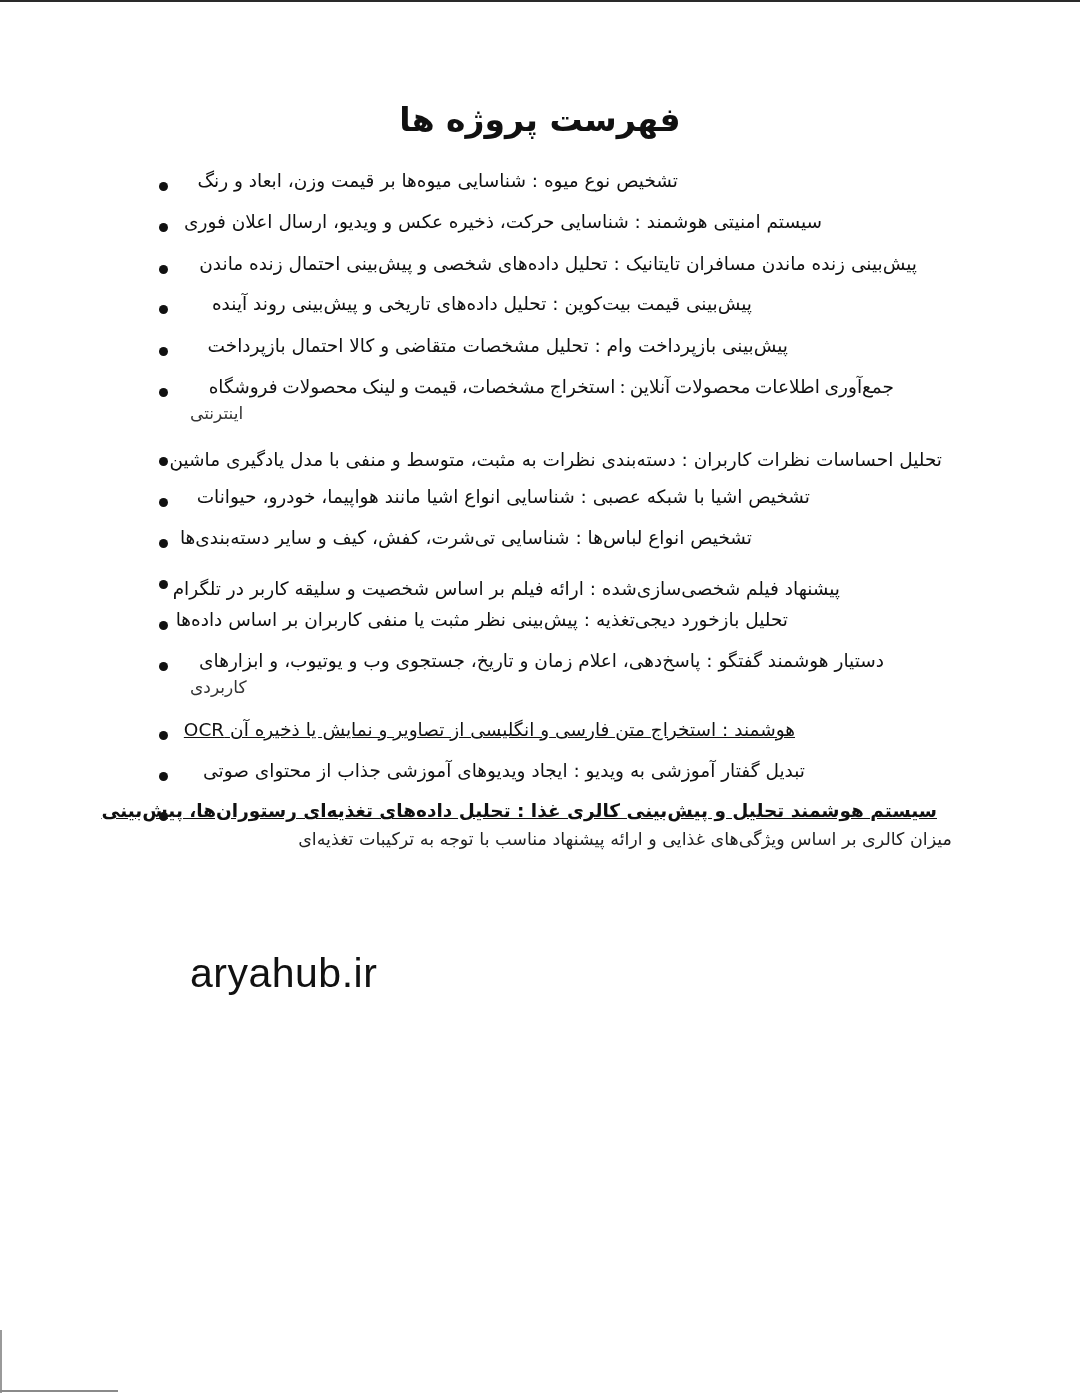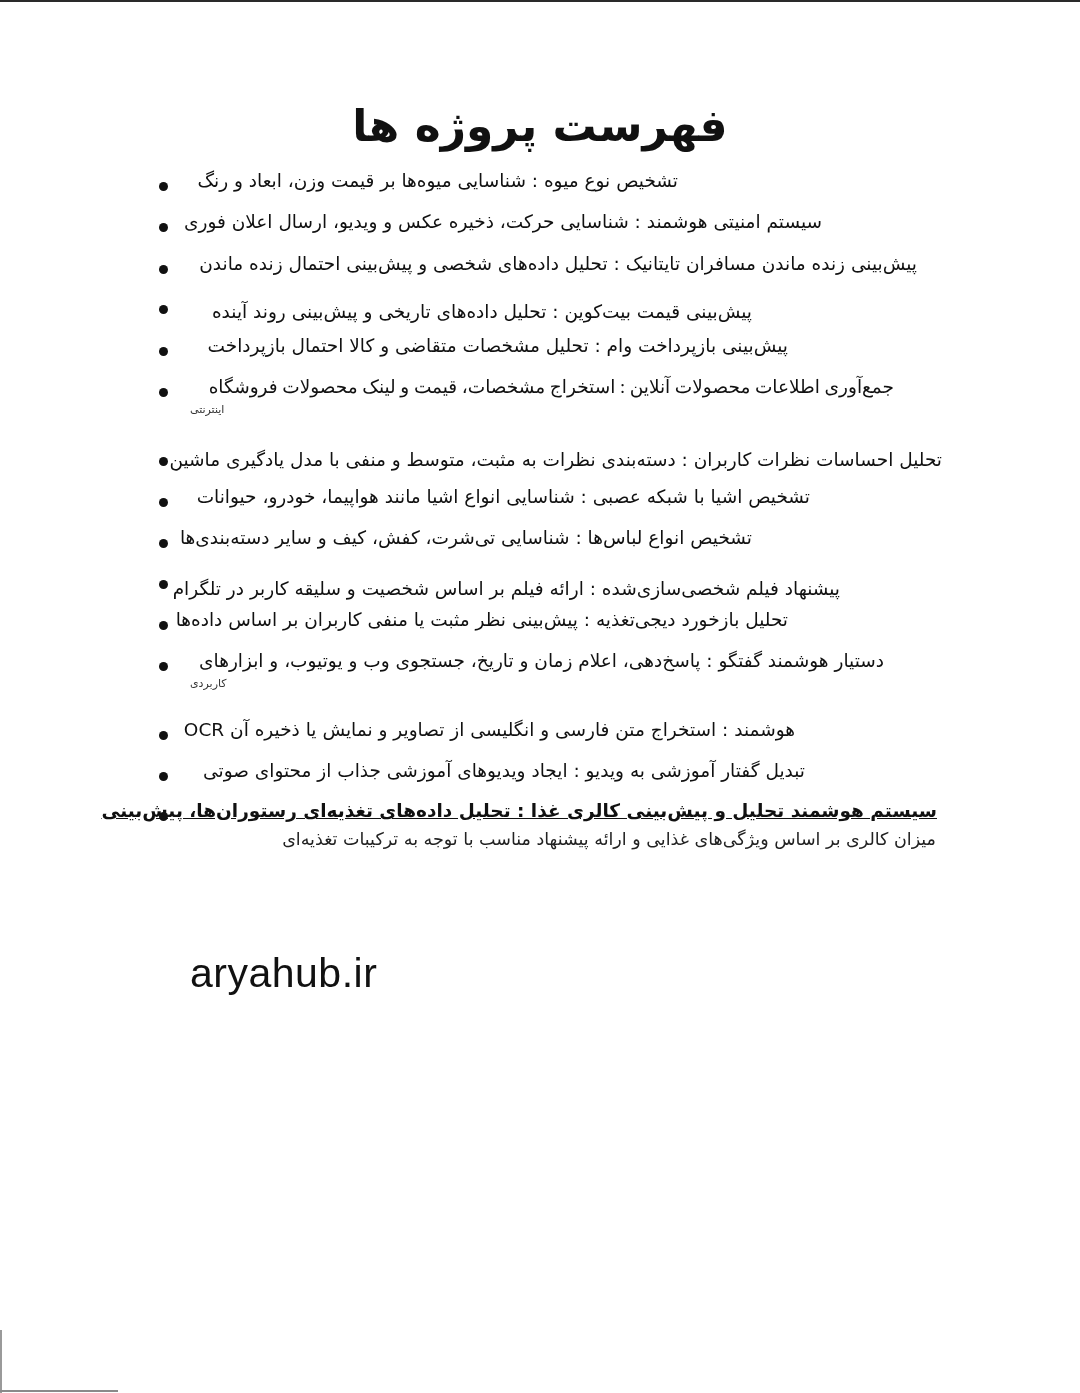--- a/index.html
+++ b/index.html
@@ -32,21 +32,21 @@
       left: 0; top: 1390px;
       width: 118px; height: 2px;
       background: #8a8a8a;
     }
     .title {
       position: absolute;
       left: 0; width: 1080px;
       top: 100px;
       text-align: center;
       direction: rtl;
-      font-size: 44px;
+      font-size: 33px;
       font-weight: bold;
       letter-spacing: 0;
     }
     .list {
       position: absolute;
       left: 0; top: 0;
       width: 1080px;
     }
     .item {
       position: absolute;
@@ -64,21 +64,21 @@
       position: absolute;
       direction: rtl;
       text-align: right;
       font-size: 18.5px;
       white-space: nowrap;
     }
     .item-cont {
       position: absolute;
       direction: rtl;
       text-align: right;
-      font-size: 11px;
+      font-size: 17px;
       color: #333333;
       white-space: nowrap;
     }
     .item-cont.wide { color: #222222; font-size: 17.5px; }
     .watermark {
       position: absolute;
       left: 190px;
       top: 950px;
       font-family: "Liberation Sans", sans-serif;
       font-size: 41px;
@@ -105,21 +105,21 @@
     <span class="item-text" style="right:258px;top:0;">سیستم امنیتی هوشمند : شناسایی حرکت، ذخیره عکس و ویدیو، ارسال اعلان فوری</span>
   </div>
 
   <div class="item" style="top:253px;">
     <span class="bullet" style="top:12px;"></span>
     <span class="item-text" style="right:163px;top:0;">پیش‌بینی زنده ماندن مسافران تایتانیک : تحلیل داده‌های شخصی و پیش‌بینی احتمال زنده ماندن</span>
   </div>
 
   <div class="item" style="top:293px;">
     <span class="bullet" style="top:12px;"></span>
-    <span class="item-text" style="right:328px;top:8px;">پیش‌بینی قیمت بیت‌کوین : تحلیل داده‌های تاریخی و پیش‌بینی روند آینده</span>
+    <span class="item-text" style="right:328px;top:0;">پیش‌بینی قیمت بیت‌کوین : تحلیل داده‌های تاریخی و پیش‌بینی روند آینده</span>
   </div>
 
   <div class="item" style="top:335px;">
     <span class="bullet" style="top:12px;"></span>
     <span class="item-text" style="right:292px;top:0;">پیش‌بینی بازپرداخت وام : تحلیل مشخصات متقاضی و کالا احتمال بازپرداخت</span>
   </div>
 
   <div class="item" style="top:376px;">
     <span class="bullet" style="top:12px;"></span>
     <span class="item-text" style="right:186px;top:0;font-family:Liberation Serif, serif;">جمع‌آوری اطلاعات محصولات آنلاین : استخراج مشخصات، قیمت و لینک محصولات فروشگاه</span>
@@ -152,32 +152,32 @@
   </div>
 
   <div class="item" style="top:650px;">
     <span class="bullet" style="top:12px;"></span>
     <span class="item-text" style="right:196px;top:0;">دستیار هوشمند گفتگو : پاسخ‌دهی، اعلام زمان و تاریخ، جستجوی وب و یوتیوب، و ابزارهای</span>
     <span class="item-cont" style="left:190px;top:27px;">کاربردی</span>
   </div>
 
   <div class="item" style="top:719px;">
     <span class="bullet" style="top:12px;"></span>
-    <span class="item-text" style="right:285px;top:0;">هوشمند : استخراج متن فارسی و انگلیسی از تصاویر و نمایش یا ذخیره آن OCR</span>
+    <span class="item-text" style="right:285px;top:0;text-decoration:underline;">هوشمند : استخراج متن فارسی و انگلیسی از تصاویر و نمایش یا ذخیره آن OCR</span>
   </div>
 
   <div class="item" style="top:760px;">
     <span class="bullet" style="top:12px;"></span>
     <span class="item-text" style="right:275px;top:0;">تبدیل گفتار آموزشی به ویدیو : ایجاد ویدیوهای آموزشی جذاب از محتوای صوتی</span>
   </div>
 
   <div class="item" style="top:800px;">
     <span class="bullet" style="top:12px;"></span>
     <span class="item-text" style="right:143px;top:0;font-weight:bold;text-decoration:underline;">سیستم هوشمند تحلیل و پیش‌بینی کالری غذا :  تحلیل داده‌های تغذیه‌ای رستوران‌ها، پیش‌بینی</span>
-    <span class="item-cont wide" style="right:144px;top:29px;">میزان کالری بر اساس ویژگی‌های غذایی و ارائه پیشنهاد مناسب با توجه به ترکیبات تغذیه‌ای</span>
+    <span class="item-cont wide" style="right:128px;top:29px;">میزان کالری بر اساس ویژگی‌های غذایی و ارائه پیشنهاد مناسب با توجه به ترکیبات تغذیه‌ای</span>
   </div>
 
 </div>
 
 <div class="watermark">aryahub.ir</div>
 
 <div class="left-edge"></div>
 <div class="bottom-edge"></div>
 
 </body></html>

